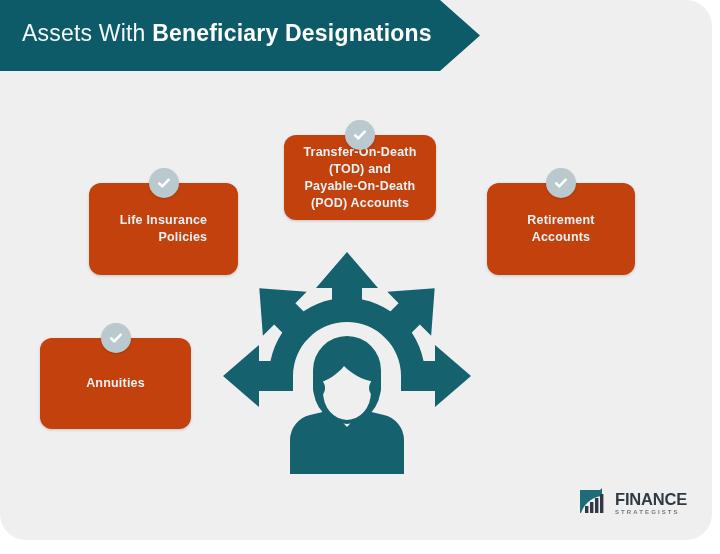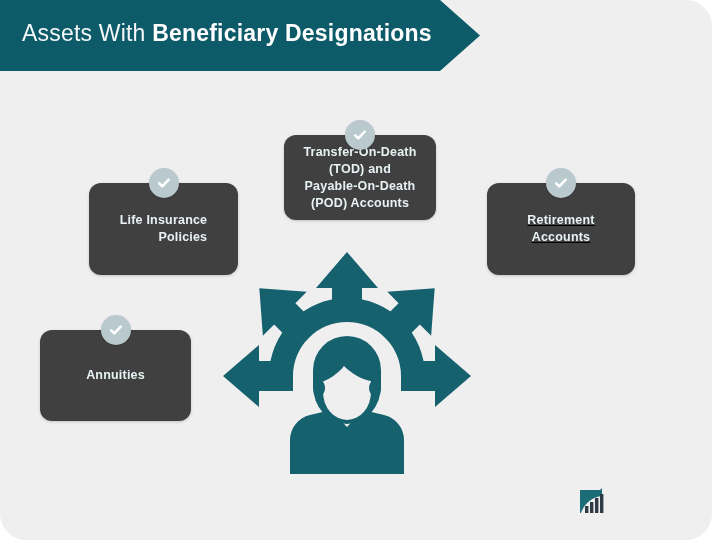--- a/index.html
+++ b/index.html
@@ -56,21 +56,21 @@
     white-space: nowrap;
   }
   .header-title .strong {
     font-weight: 700;
     color: #ffffff;
   }
 
   
   .asset-box {
     position: absolute;
-    background: #404040;
+    background: #c2410c;
     border-radius: 12px;
     box-sizing: border-box;
     display: flex;
     align-items: center;
     justify-content: center;
     text-align: center;
     box-shadow: 0 1px 3px rgba(0,0,0,0.18);
   }
   .asset-label {
     color: #e8f1f3;
@@ -95,22 +95,22 @@
     display: flex;
     align-items: center;
     justify-content: center;
     box-shadow: 0 1px 2px rgba(0,0,0,0.16);
   }
   .check-badge svg { display: block; }
 
   
   #box-life        { left: 89px;  top: 183px; width: 149px; height: 92px; text-align: right; }
   #box-tod         { left: 284px; top: 135px; width: 152px; height: 85px; }
-  #box-retirement  { left: 487px; top: 183px; width: 148px; height: 92px; text-decoration: underline; }
-  #box-annuities   { left: 40px;  top: 330px; width: 151px; height: 91px; justify-content: center; }
+  #box-retirement  { left: 487px; top: 183px; width: 148px; height: 92px; }
+  #box-annuities   { left: 40px;  top: 338px; width: 151px; height: 91px; justify-content: center; }
   #box-trusts      { left: 537px; top: 338px; width: 151px; height: 91px; }
 
   
   .center-graphic {
     position: absolute;
     left: 192px;
     top: 252px;
     width: 310px;
     height: 224px;
   }
@@ -272,15 +272,19 @@
       <svg width="33" height="28" viewBox="0 0 33 28" aria-hidden="true">
 
         <path d="M2 3 L 22 3 L 24 1 L 24 9 C 14 10 6 17 3 26 L 2 26 Z" fill="#1d6d78"></path>
 
         <rect x="7" y="19" width="3.4" height="7" fill="#2f3b44"></rect>
         <rect x="12" y="15" width="3.4" height="11" fill="#2f3b44"></rect>
         <rect x="17" y="11" width="3.4" height="15" fill="#2f3b44"></rect>
         <rect x="22" y="7" width="3.4" height="19" fill="#2f3b44"></rect>
       </svg>
     </div>
+    <div class="brand-text">
+      <span class="brand-name">FINANCE</span>
+      <span class="brand-sub">STRATEGISTS</span>
+    </div>
   </div>
 
 </div>
 
 </body></html>

